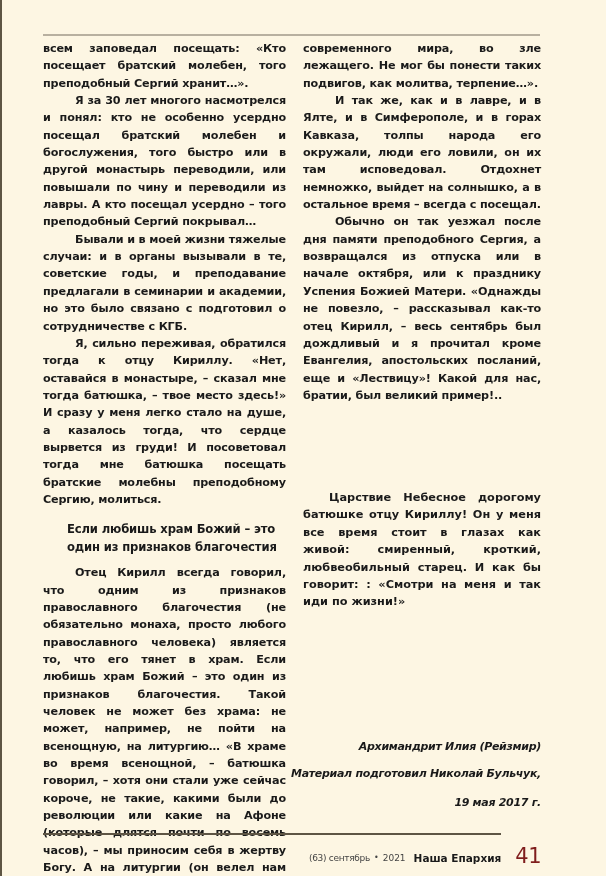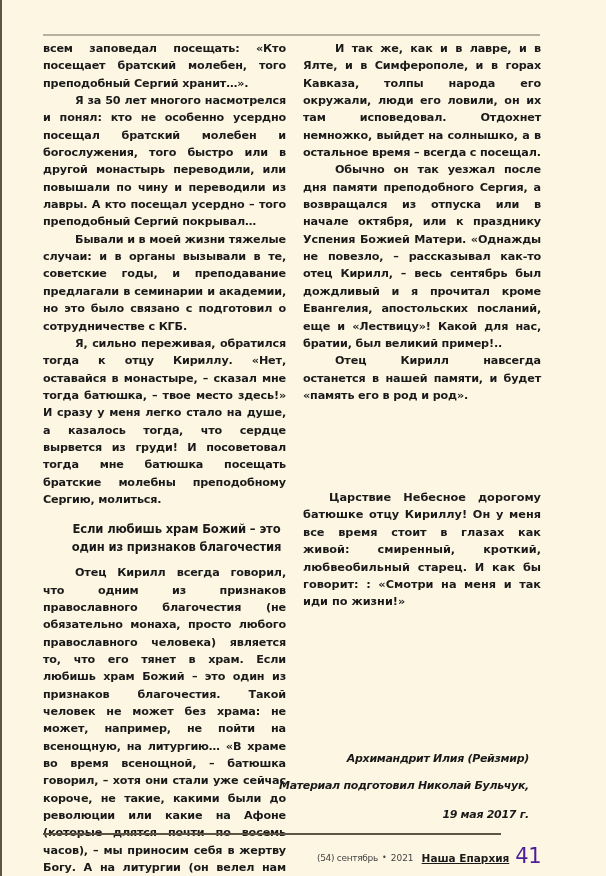--- a/index.html
+++ b/index.html
@@ -24,78 +24,78 @@
     letter-spacing: -0.15px;
   }
   .col-left { left: 43px; width: 243px; }
   .col-right { left: 303px; width: 238px; }
   .col p { margin: 0; text-indent: 0; font-weight: bold; }
   .col p.ind { text-indent: 32px; }
   .col p.noind { text-indent: 0; }
   .heading {
     font-weight: bold; font-size: 11.6px; line-height: 18px;
     margin: 12px 0 8px 0 !important;
-    padding-left: 24px; text-align: center; text-indent: 0 !important;
+    padding-left: 24px; text-align: left; text-indent: 0 !important;
   }
   .quote {
     position: absolute; left: 303px; top: 489px; width: 238px;
     font-weight: bold; font-size: 11.3px; line-height: 17.4px;
     text-align: justify; text-indent: 26px; margin: 0;
   }
   .sig {
     position: absolute; right: 65px; width: 300px; text-align: right;
-    font-weight: bold; font-style: italic; font-size: 11px; margin: 12px;
+    font-weight: bold; font-style: italic; font-size: 11px; margin: 0;
     letter-spacing: -0.3px;
   }
   .sig1 { top: 740px; }
   .sig2 { top: 767px; }
   .sig3 { top: 796px; }
   .bottom-rule {
     position: absolute; left: 43px; top: 833px; width: 458px; height: 2px;
     background: #5e5544;
   }
   .footer {
     position: absolute; top: 838px; left: 300px; width: 241px; height: 30px;
     display: flex; align-items: flex-end; justify-content: flex-end;
   }
   .footer .issue { font-size: 9px; color: #444; letter-spacing: -0.3px; margin-right: 4px; padding-bottom: 5px; }
   .footer .dot { font-size: 8px; color: #444; margin-right: 4px; padding-bottom: 6px; }
   .footer .year { font-size: 9px; color: #444; margin-right: 8px; padding-bottom: 5px; }
-  .footer .mag { font-size: 10.5px; font-weight: bold; color: #1a1a1a; margin-right: 6px; padding-bottom: 4px; text-decoration: underline; }
-  .footer .page { font-size: 21px; color: #4c1d95; line-height: 24px; letter-spacing: -0.5px; }
+  .footer .mag { font-size: 10.5px; font-weight: bold; color: #1a1a1a; margin-right: 14px; padding-bottom: 4px; }
+  .footer .page { font-size: 21px; color: #7f1d1d; line-height: 24px; letter-spacing: -0.5px; }
 </style>
 </head>
 <body>
 
 <div class="left-border"></div>
 <div class="top-rule"></div>
 
 <div class="col col-left">
   <p class="noind">всем заповедал посещать: «Кто посещает братский молебен, того преподобный Сергий хранит…».</p>
-  <p class="ind">Я за 50 лет многого насмотрелся и понял: кто не особенно усердно посещал братский молебен и богослужения, того быстро или в другой монастырь переводили, или повышали по чину и переводили из лавры. А кто посещал усердно – того преподобный Сергий покрывал…</p>
+  <p class="ind">Я за 30 лет многого насмотрелся и понял: кто не особенно усердно посещал братский молебен и богослужения, того быстро или в другой монастырь переводили, или повышали по чину и переводили из лавры. А кто посещал усердно – того преподобный Сергий покрывал…</p>
   <p class="ind">Бывали и в моей жизни тяжелые случаи: и в органы вызывали в те, советские годы, и преподавание предлагали в семинарии и академии, но это было связано с подготовил о сотрудничестве с КГБ.</p>
   <p class="ind">Я, сильно переживая, обратился тогда к отцу Кириллу. «Нет, оставайся в монастыре, – сказал мне тогда батюшка, – твое место здесь!» И сразу у меня легко стало на душе, а казалось тогда, что сердце вырвется из груди! И посоветовал тогда мне батюшка посещать братские молебны преподобному Сергию, молиться.</p>
   <p class="heading">Если любишь храм Божий – это один из признаков благочестия</p>
   <p class="ind">Отец Кирилл всегда говорил, что одним из признаков православного благочестия (не обязательно монаха, просто любого православного человека) является то, что его тянет в храм. Если любишь храм Божий – это один из признаков благочестия. Такой человек не может без храма: не может, например, не пойти на всенощную, на литургию… «В храме во время всенощной, – батюшка говорил, – хотя они стали уже сейчас короче, не такие, какими были до революции или какие на Афоне (которые длятся почти по восемь часов), – мы приносим себя в жертву Богу. А на литургии (он велел нам постоянно и литургии посещать) Господь приносит Себя в Жертву, закалается на Престоле Агнец Божий. И мы причащаемся (или молимся просто, без причащения), а Господь нас освящает, укрепляет и оздоровляет – и физически, и духовно.</p>
 
 </div>
 
 <div class="col col-right">
+  <p class="noind">современного мира, во зле лежащего. Не мог бы понести таких подвигов, как молитва, терпение…».</p>
   <p class="ind">И так же, как и в лавре, и в Ялте, и в Симферополе, и в горах Кавказа, толпы народа его окружали, люди его ловили, он их там исповедовал. Отдохнет немножко, выйдет на солнышко, а в остальное время – всегда с посещал.</p>
   <p class="ind">Обычно он так уезжал после дня памяти преподобного Сергия, а возвращался из отпуска или в начале октября, или к празднику Успения Божией Матери. «Однажды не повезло, – рассказывал как-то отец Кирилл, – весь сентябрь был дождливый и я прочитал кроме Евангелия, апостольских посланий, еще и «Лествицу»! Какой для нас, братии, был великий пример!..</p>
-  <p class="ind">Отец Кирилл навсегда останется в нашей памяти, и будет «память его в род и род».</p>
 </div>
 
 <p class="quote">Царствие Небесное дорогому батюшке отцу Кириллу! Он у меня все время стоит в глазах как живой: смиренный, кроткий, любвеобильный старец. И как бы говорит: : «Смотри на меня и так иди по жизни!»</p>
 
 <p class="sig sig1">Архимандрит Илия (Рейзмир)</p>
 <p class="sig sig2">Материал подготовил Николай Бульчук,</p>
 <p class="sig sig3">19 мая 2017 г.</p>
 
 <div class="bottom-rule"></div>
 
 <div class="footer">
-  <span class="issue">(54) сентябрь</span>
+  <span class="issue">(63) сентябрь</span>
   <span class="dot">•</span>
   <span class="year">2021</span>
   <span class="mag">Наша Епархия</span>
   <span class="page">41</span>
 </div>
 
 </body></html>

